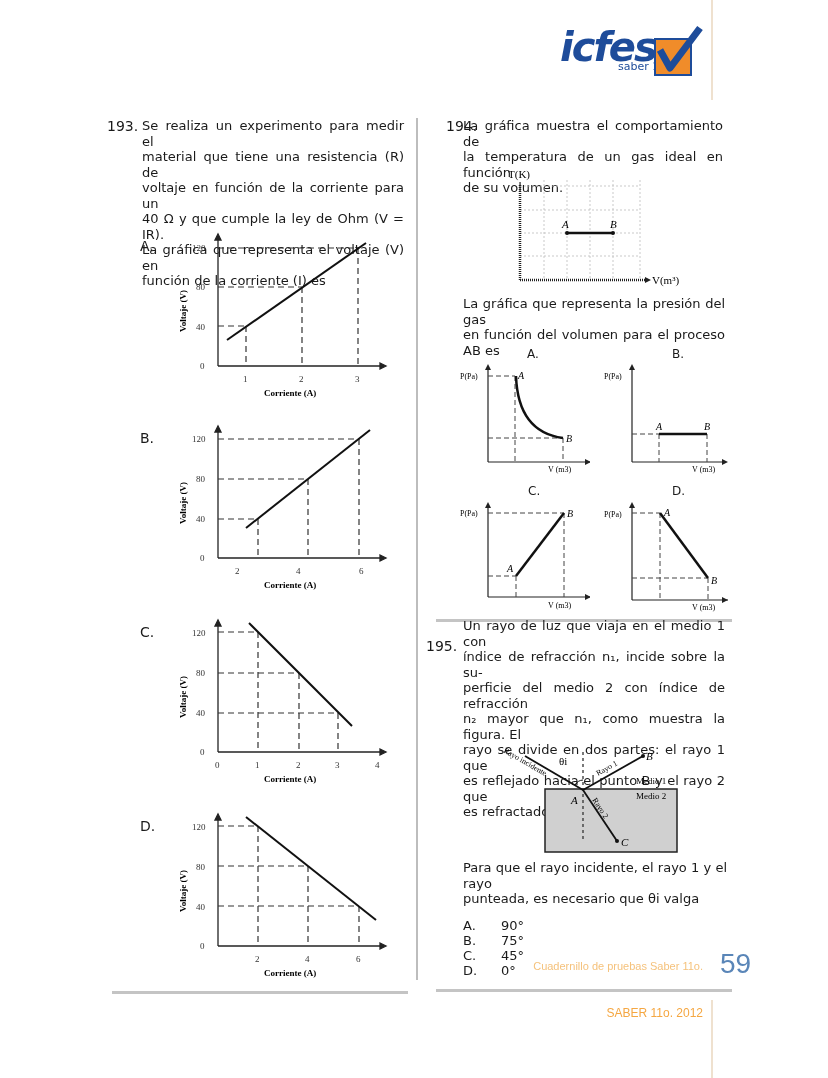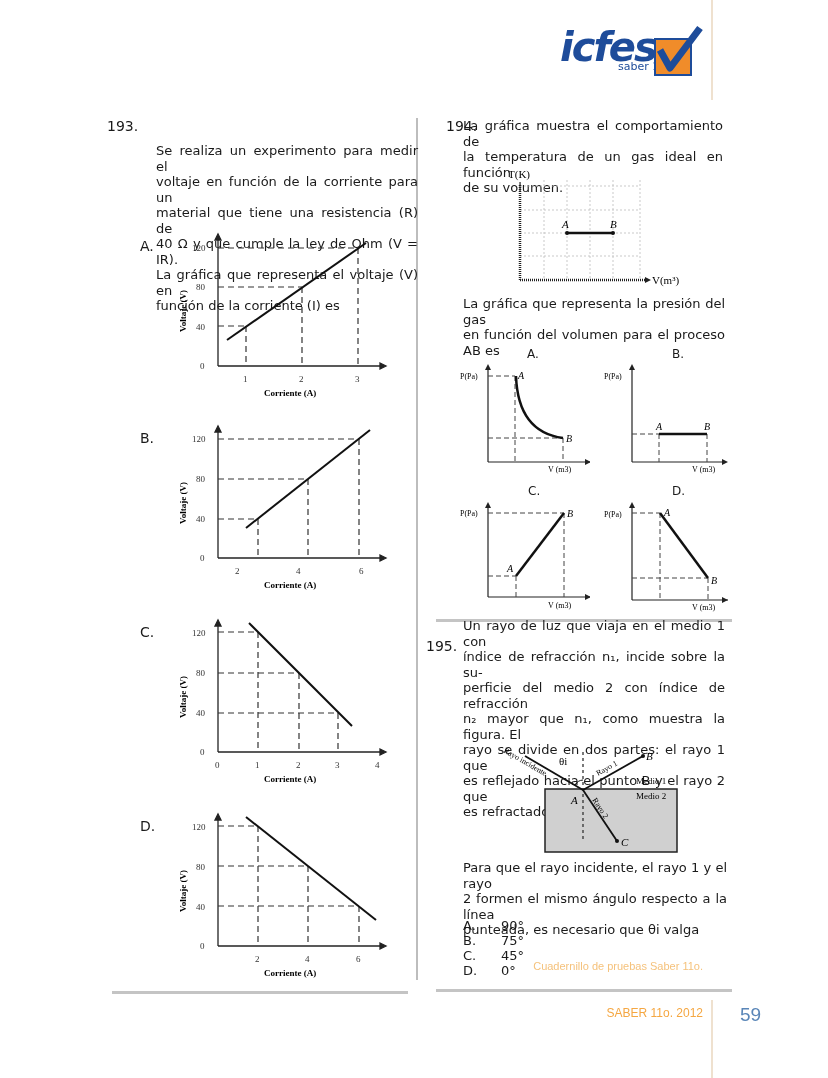--- a/index.html
+++ b/index.html
@@ -12,21 +12,21 @@
   .logo-sub { position:absolute; left:14px; top:30px; font-size:11px; color:#1e4c9a;margin-left:44px; }
   .logo-box { position:absolute; left:94px; top:8px; width:34px; height:34px; background:#f08c2a; border:2px solid #1e4c9a; }
   .col-divider { left:416px; top:118px; width:2px; height:862px; background:#bdbdbd; }
   .q-num { position:absolute; font-weight:normal; font-size:14px; }
   .q-text { position:absolute; font-size:13px; line-height:15.5px; text-align:justify; }
   .opt-letter { position:absolute; font-size:14px; }
   .hr { position:absolute; height:3px; background:#c4c4c4; }
   .foot-title { right:125px; top:1006px; font-size:12px; font-weight:normal; color:#f5a742; font-family:"Liberation Sans", sans-serif; }
   .foot-sub { right:125px; top:960px; font-size:11px; color:#f5c27c; font-family:"Liberation Sans", sans-serif; }
   .foot-vline { left:711px; top:1000px; width:2px; height:78px; background:#efe1cf; }
-  .page-num { left:720px; top:1004px; font-size:19px; color:#5a86b8; font-family:"Liberation Sans", sans-serif;margin-left:20px; }
+  .page-num { left:720px; top:948px; font-size:28px; color:#5a86b8; font-family:"Liberation Sans", sans-serif; }
   svg text { font-family:"Liberation Serif", serif; }
   .ans-list { position:absolute; font-size:13px; line-height:15px; }
   .ans-list div { display:flex; }
   .ans-list .l { width:38px; }
 </style>
 </head>
 <body>
 
 <div class="abs vline-top"></div>
 <div class="abs logo">
@@ -36,24 +36,24 @@
     <svg width="50" height="44" viewBox="0 0 50 44" style="position:absolute;left:-2px;top:-12px;overflow:visible">
       <path d="M6 22 L16 40 L46 0" stroke="#1e4c9a" stroke-width="7" fill="none" stroke-linejoin="round"></path>
     </svg>
   </span>
 </div>
 
 <div class="abs col-divider"></div>
 
 <div>
   <span class="q-num" style="left:107px;top:118px;">193.</span>
-  <div class="q-text" style="left:156px;top:118px;width:262px;margin-top:25px;">
+  <div class="q-text" style="left:142px;top:118px;width:262px;">
     <div>Se realiza un experimento para medir el</div>
+    <div>material que tiene una resistencia (R) de</div>
     <div>voltaje en función de la corriente para un</div>
-    <div>material que tiene una resistencia (R) de</div>
     <div>40 Ω y que cumple la ley de Ohm (V = IR).</div>
     <div>La gráfica que representa el voltaje (V) en</div>
     <div>función de la corriente (I) es</div>
   </div>
 
   <span class="opt-letter" style="left:140px;top:238px;">A.</span>
   <svg class="abs" style="left:170px;top:232px;" width="220" height="170">
     <g stroke="#222" stroke-width="1.3" fill="none">
       <line x1="48" y1="134" x2="210" y2="134"></line>
         <polygon points="210,131 216,134 210,137" fill="#222"></polygon>
@@ -327,21 +327,20 @@
     <text transform="translate(97,56) rotate(57)" font-size="8" font-family="DejaVu Sans, sans-serif">Rayo 2</text>
     <text x="141" y="40" font-size="9" font-family="DejaVu Sans, sans-serif">Medio 1</text>
     <text x="141" y="55" font-size="9" font-family="DejaVu Sans, sans-serif">Medio 2</text>
     <text x="76" y="60" font-size="11" font-style="italic">A</text>
     <text x="151" y="16" font-size="11" font-style="italic">B</text>
     <text x="126" y="102" font-size="11" font-style="italic">C</text>
   </svg>
 
   <div class="q-text" style="left:463px;top:860px;width:264px;">
     <div>Para que el rayo incidente, el rayo 1 y el rayo</div>
-    <div>2 formen el mismo ángulo respecto a la línea</div>
     <div>punteada, es necesario que θi valga</div>
   </div>
 
   <div class="ans-list" style="left:463px;top:918px;">
     <div>
         <span class="l">A.</span>
         <span>90°</span>
       </div>
     <div>
         <span class="l">B.</span>

